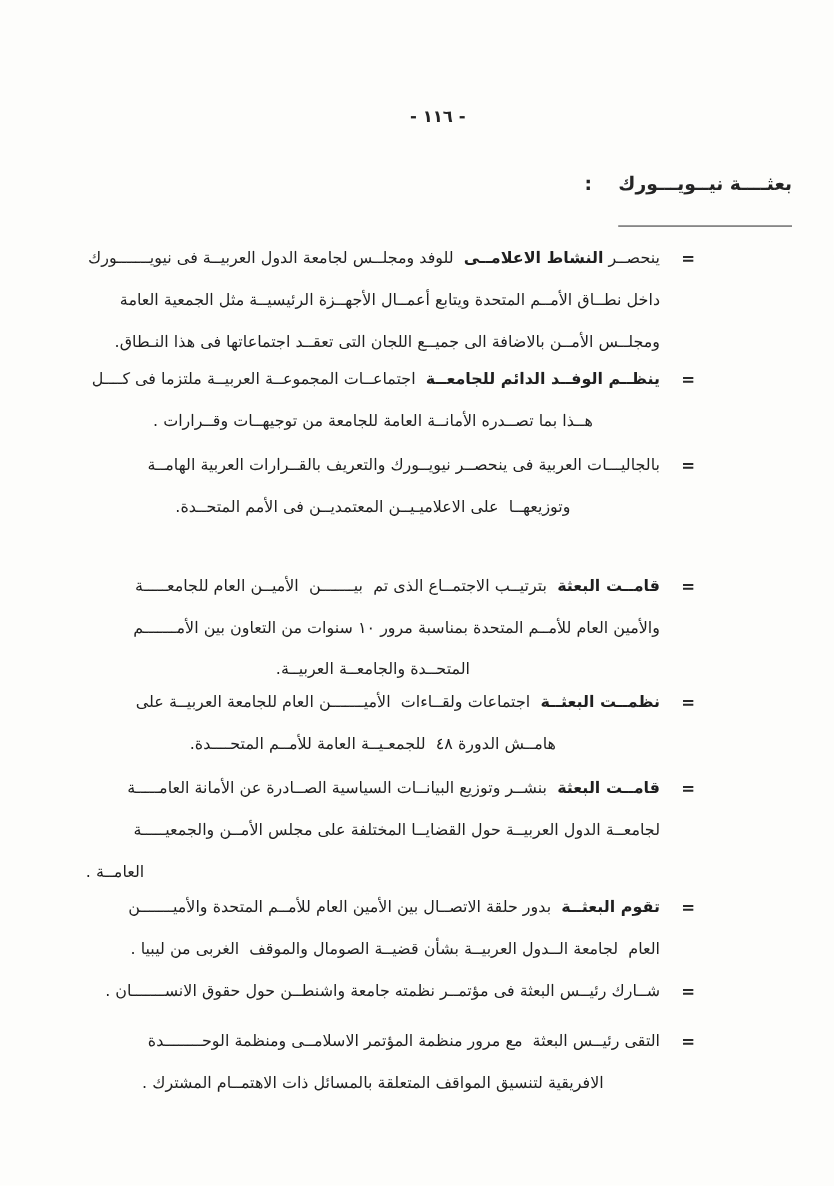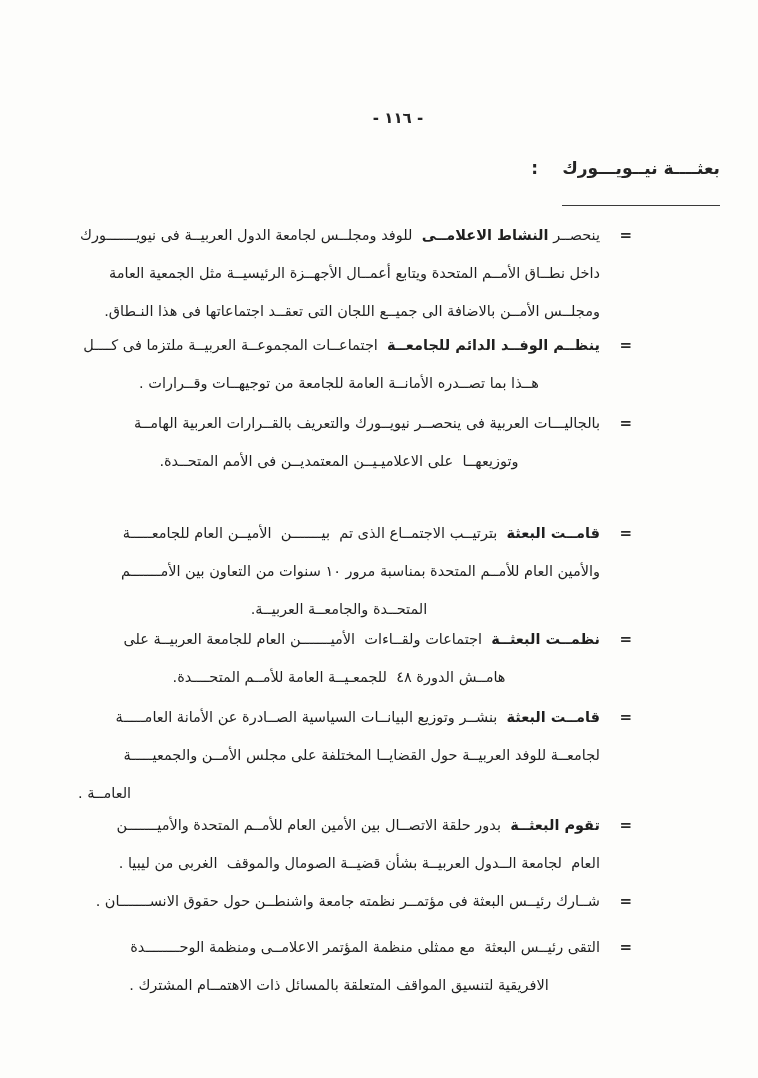--- a/index.html
+++ b/index.html
@@ -15,21 +15,20 @@
   .page-number{
     position:absolute;
     top:97px;left:0;right:0;
     text-align:center;
     padding-left:38px;          
     font-size:15px;
     font-weight:bold;
     letter-spacing:1px;
     direction:ltr;
     color:#242424;
-    margin-top:12px;
   }
   .doc-title{
     position:absolute;
     top:158px;right:38px;
     font-size:17px;
     font-weight:bold;
     color:#242424;
     white-space:nowrap;
   }
   .title-text{
@@ -114,21 +113,21 @@
     <div class="lines">
         <div class="line al-right"><span class="b">نظمــت البعثــة</span><span>  اجتماعات ولقــاءات  الأميـــــــن العام للجامعة العربيــة على</span></div>
         <div class="line al-center"><span>هامــش الدورة ٤٨  للجمعـيــة العامة للأمــم المتحــــدة.</span></div>
       </div>
   </section>
 
   <section class="para" style="top:698px">
     <span class="marker">=</span>
     <div class="lines">
         <div class="line al-right"><span class="b">قامــت البعثة</span><span>  بنشــر وتوزيع البيانــات السياسية الصــادرة عن الأمانة العامـــــة</span></div>
-        <div class="line al-right"><span>لجامعــة للوفد العربيــة حول القضايــا المختلفة على مجلس الأمــن والجمعيـــــة</span></div>
+        <div class="line al-right"><span>لجامعــة الدول العربيــة حول القضايــا المختلفة على مجلس الأمــن والجمعيـــــة</span></div>
         <div class="line al-left"><span>العامــة .</span></div>
       </div>
   </section>
 
   <section class="para" style="top:806px">
     <span class="marker">=</span>
     <div class="lines">
         <div class="line al-right"><span class="b">تقوم البعثــة</span><span>  بدور حلقة الاتصــال بين الأمين العام للأمــم المتحدة والأميـــــــن</span></div>
         <div class="line al-right"><span>العام  لجامعة الــدول العربيــة بشأن قضيــة الصومال والموقف  الغربى من ليبيا .</span></div>
       </div>
@@ -137,18 +136,18 @@
   <section class="para" style="top:882px">
     <span class="marker">=</span>
     <div class="lines">
         <div class="line al-right"><span>شــارك رئيــس البعثة فى مؤتمــر نظمته جامعة واشنطــن حول حقوق الانســـــــان .</span></div>
       </div>
   </section>
 
   <section class="para" style="top:928px">
     <span class="marker">=</span>
     <div class="lines">
-        <div class="line al-right"><span>التقى رئيــس البعثة  مع ممثلى منظمة المؤتمر الاعلامــى ومنظمة الوحــــــــدة</span></div>
+        <div class="line al-right"><span>التقى رئيــس البعثة  مع مرور منظمة المؤتمر الاسلامــى ومنظمة الوحــــــــدة</span></div>
         <div class="line al-center"><span>الافريقية لتنسيق المواقف المتعلقة بالمسائل ذات الاهتمــام المشترك .</span></div>
       </div>
   </section>
 
 </div>
 
 </body></html>

